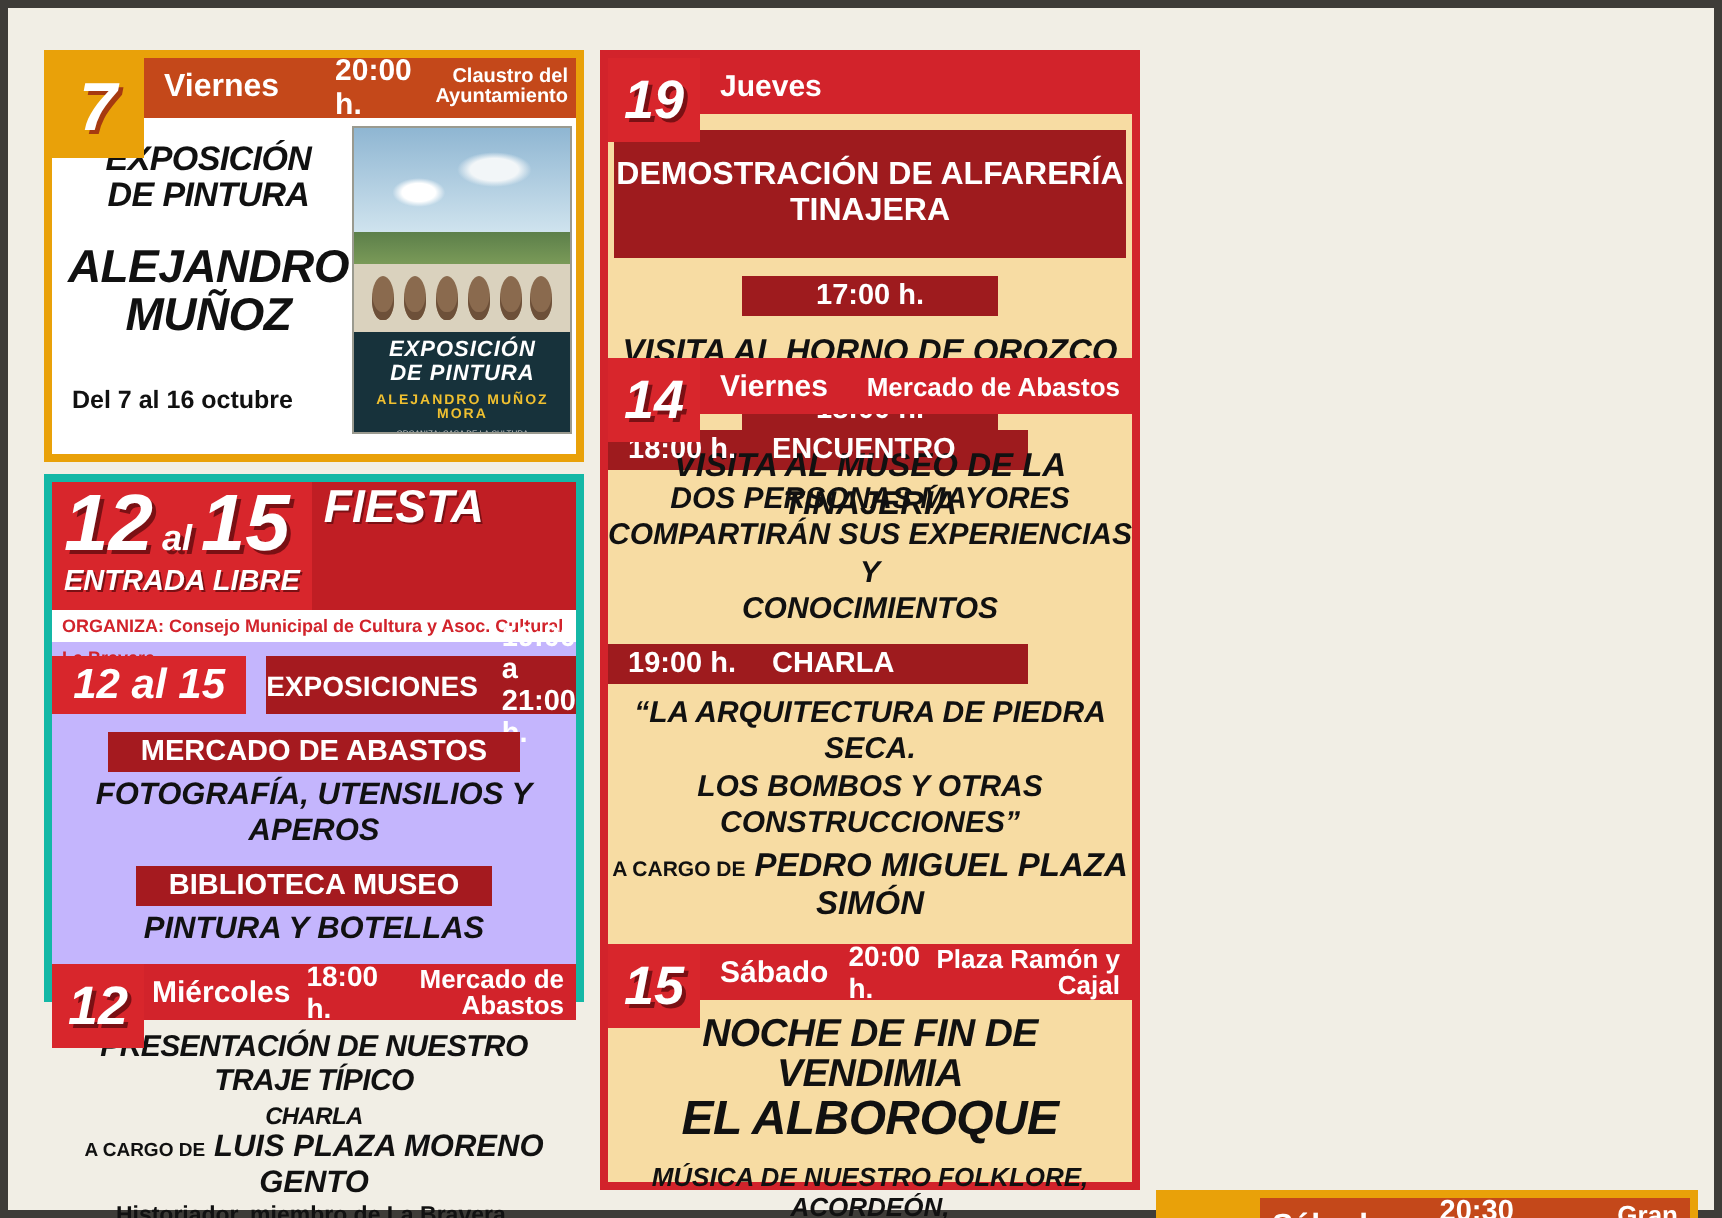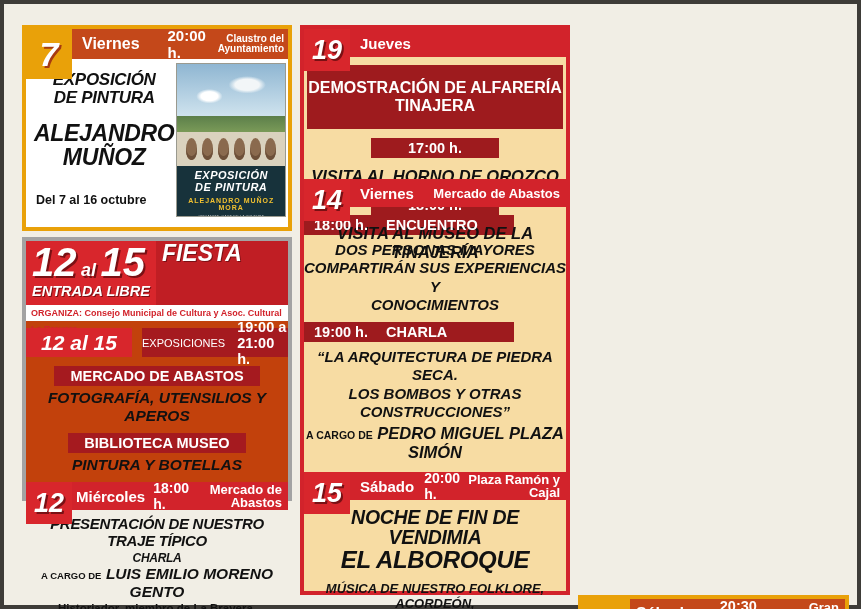--- a/index.html
+++ b/index.html
@@ -54,37 +54,37 @@
       linear-gradient(#8FB6D2,#CFE3EE);}
   .p7field{height:16px;background:linear-gradient(#5C7F4A,#7A9A58);}
   .p7wall{height:34px;background:#DAD2BE;display:flex;align-items:center;justify-content:space-around;padding:0 6px;}
   .tinaja{width:11px;height:22px;background:#8A6A4E;border-radius:50% 50% 45% 45%;box-shadow:inset 0 -4px 0 #6d5039;}
   .p7band{position:absolute;left:0;right:0;bottom:0;top:102px;background:#17323B;text-align:center;padding-top:4px;}
   .p7band .t1{color:#fff;font-weight:bold;font-style:italic;font-size:11px;line-height:1.05;letter-spacing:.5px;}
   .p7band .t2{color:#F0C030;font-weight:bold;font-size:7px;margin-top:4px;letter-spacing:1px;}
   .p7band .t3{color:#cfcfcf;font-size:4px;margin-top:3px;}
 
   
-  #fiesta{height:264px;margin-top:6px;border:4px solid #a3a3a3;background:#c2410c;}
+  #fiesta{height:264px;margin-top:6px;border:4px solid #14b8a6;background:#c4b5fd;}
   .fbig{display:flex;background:#D8262C;color:#fff;height:64px;}
   .fleft{padding:1px 4px 0 6px;}
   .fdates{font-weight:bold;font-style:italic;text-shadow:2px 2px 0 #7a1014;line-height:1;}
   .fdates .n{font-size:40px;}
   .fdates .al{font-size:18px;}
   .fentry{font-weight:bold;font-style:italic;font-size:14.5px;margin-top:1px;text-shadow:1px 1px 0 #7a1014;}
   .fright{background:#C01E24;flex:1;padding:2px 4px 0 6px;margin-left:2px;}
   .fright .t1{font-weight:bold;font-style:italic;font-size:23px;line-height:.95;text-shadow:1px 1px 0 #7a1014;}
   .fright .t2{font-weight:bold;font-style:italic;font-size:24px;line-height:1;text-shadow:1px 1px 0 #7a1014;letter-spacing:-0.5px;}
   .organiza{background:#fff;color:#D2232B;font-weight:bold;font-size:9px;height:16px;line-height:16px;padding-left:5px;}
   .exporow{display:flex;margin-top:7px;}
   .expdates{background:#D8262C;color:#fff;font-weight:bold;font-style:italic;font-size:21px;
             width:106px;height:29px;display:flex;align-items:center;justify-content:center;}
   .expright{background:#A51A1F;color:#fff;flex:1;margin-left:10px;height:29px;display:flex;
             align-items:center;justify-content:center;gap:12px;}
-  .expright .l{font-weight:normal;font-size:11px;}
+  .expright .l{font-weight:bold;font-size:14px;}
   .expright .t{font-weight:bold;font-size:14.5px;}
   .venues{text-align:center;padding-top:9px;}
   .vblock{display:inline-block;background:#A51A1F;color:#fff;font-weight:bold;font-size:14.5px;padding:2px 16px;}
   .vdesc{font-weight:bold;font-style:italic;font-size:15.5px;margin:3px 0 8px;}
   #d12hdr{margin-top:8px;}
   #d12hdr .bar12{margin-left:50px;display:flex;align-items:center;width:calc(100% - 50px);}
   #d12c{text-align:center;padding:6px 8px 0;line-height:1.12;}
   .d12t{font-size:15px;}
   .d12charla{font-size:12px;margin-top:2px;}
   .cargo .pre{font-weight:bold;font-size:9.5px;}
@@ -197,21 +197,21 @@
           <span class="time" style="margin-left:8px">18:00 h.</span>
           <span class="venue">Mercado de Abastos</span>
         </div>
       </div>
       <div id="d12c">
         <div class="hl d12t">PRESENTACIÓN DE NUESTRO</div>
         <div class="hl d12t">TRAJE TÍPICO</div>
         <div class="hl d12charla">CHARLA</div>
         <div class="cargo">
           <span class="pre">A CARGO DE</span>
-          <span class="nm">LUIS EMILIO MORENO GENTO</span>
+          <span class="nm">LUIS PLAZA MORENO GENTO</span>
         </div>
         <div class="hist">Historiador, miembro de La Bravera.</div>
 
       </div>
     </div>
   </div>
 
   <div class="col panel b-red" id="col2">
 
     <div class="sec13">

